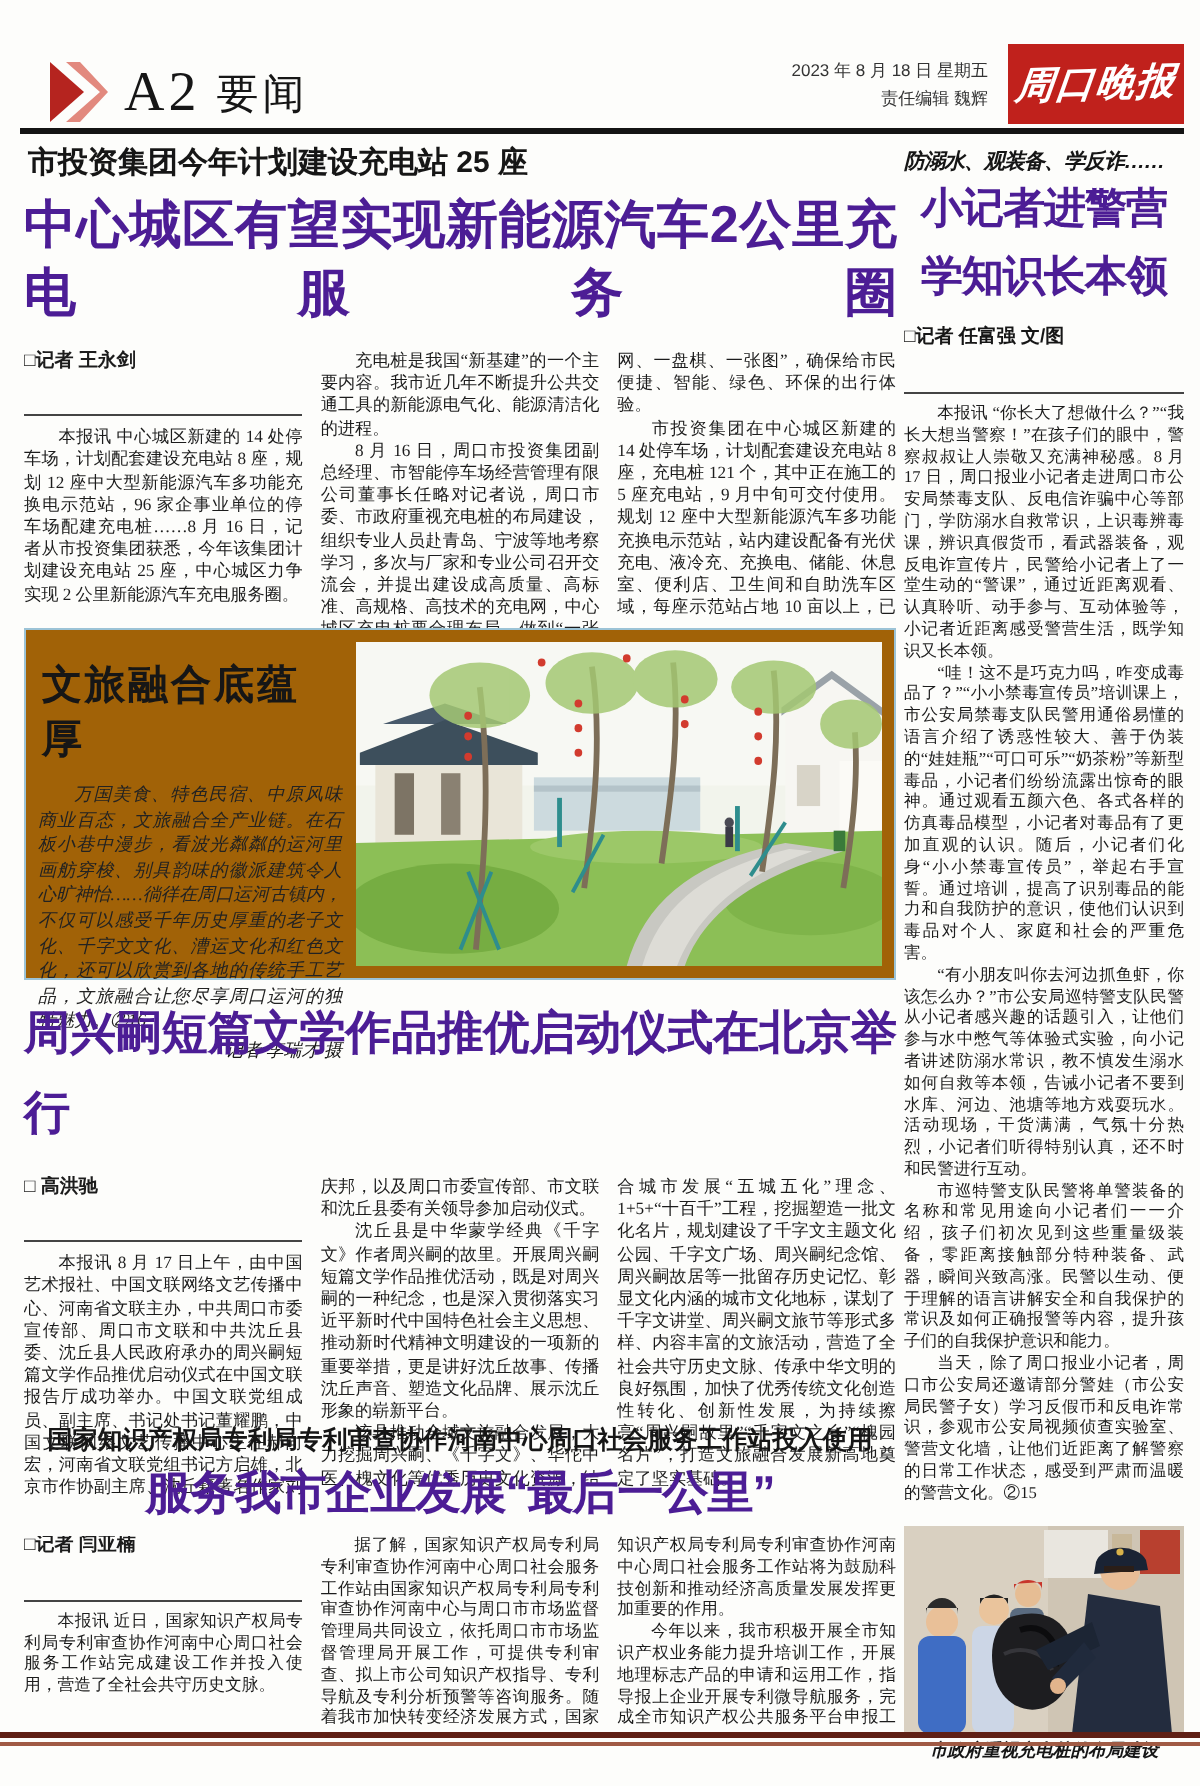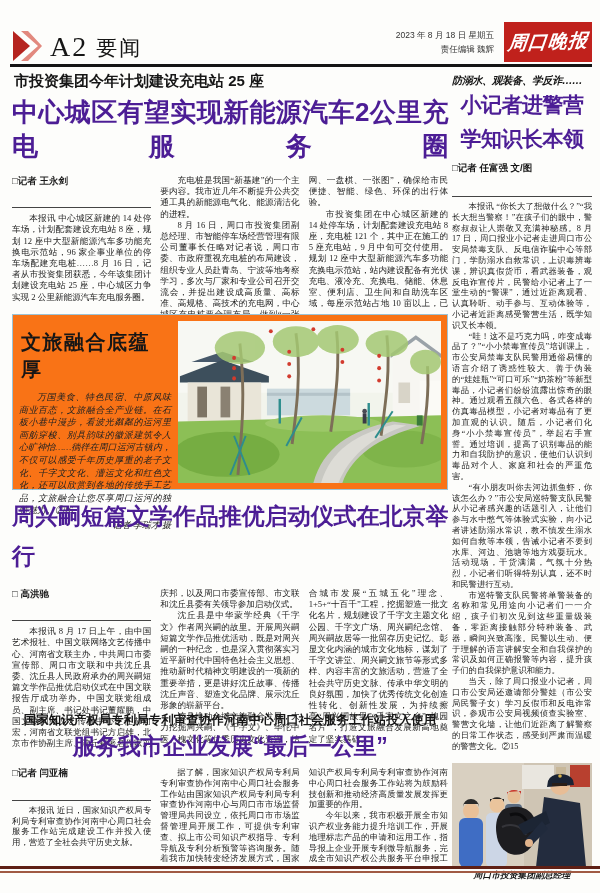--- a/index.html
+++ b/index.html
@@ -4,21 +4,21 @@
 <title>A2</title>
 <style>
   * { margin:0; padding:0; box-sizing:border-box; }
   html,body { background:#ffffff; }
   .page {
     position:relative; width:600px; height:893px; margin:0 auto;
     background:#fdfdfb; overflow:hidden; color:#161616;
     font-family:"Liberation Serif", serif;
   }
   
-  .hdr { position:absolute; top:16px; left:12px; right:8px; height:46px;
+  .hdr { position:absolute; top:16px; left:24px; right:8px; height:46px;
          display:flex; justify-content:space-between; align-items:flex-end; }
   .hdr-left { display:flex; align-items:flex-end; gap:8px; }
   .chev { width:30px; height:32px; display:block; }
   .sec-no { font-family:"Liberation Serif", serif; font-size:28px; letter-spacing:2px; line-height:30px; }
   .sec-name { font-family:"Liberation Sans", sans-serif; font-weight:400; font-size:21px; line-height:28px; letter-spacing:2px;text-align:center; }
   .hdr-right { display:flex; align-items:center; gap:10px;margin-left:24px; }
   .date-block { text-align:right; font-family:"Liberation Sans", sans-serif; font-size:8.5px; line-height:1.7; color:#333; }
   .logo { width:88px; height:40px; background:#c0211c; color:#fff; display:flex; align-items:center; justify-content:center; }
   .logo span { font-family:"DejaVu Serif", serif; font-style:italic; font-weight:bold; font-size:19px; letter-spacing:1px;
                transform:skewX(-8deg) rotate(-2deg); white-space:nowrap; }
@@ -32,21 +32,21 @@
   .body3   { column-count:3; column-gap:9px; text-align:justify; overflow:hidden;
              font-size:8.6px; line-height:11.2px; color:#1c1c1c; }
   .para    { text-indent:2em; margin:0; }
   
   .lead { position:absolute; top:72px; left:12px; width:436px; height:240px; }
   .lead .kicker { font-size:15px; margin:0 0 4px 2px; }
   .lead .bighead { font-size:26px; line-height:34px; margin-bottom:12px; }
   .lead .body3 { height:148px; }
   
   .feature { position:absolute; top:314px; left:12px; width:436px; height:176px;
-             border:1.5px solid #9cc3d6; background:#f97316; display:flex; padding:6px; gap:7px; }
+             border:1.5px solid #9cc3d6; background:#a16207; display:flex; padding:6px; gap:7px; }
   .f-text { width:152px; flex:none; }
   .f-text h2 { font-family:"Liberation Sans", sans-serif; font-weight:900; font-size:20px;
                letter-spacing:1.5px; margin:8px 0 8px 2px; }
   .script { font-style:italic; font-size:9px; line-height:12.6px; text-align:justify;
             text-indent:2em; color:#222; }
   .credit { text-align:right; font-style:italic; font-size:9px; margin-top:2px; }
   .f-photo { flex:1; }
   .f-photo svg { width:100%; height:100%; display:block; }
   
   .launch { position:absolute; top:496px; left:12px; width:436px; height:210px; }
@@ -252,21 +252,21 @@
         <path d="M92,34 L128,40 L134,104 L84,104 Z" fill="#232c3e"></path>
         <path d="M94,48 L66,62 L72,72 L98,60 Z" fill="#1c2534"></path>
         <circle cx="108" cy="22" r="10" fill="#e8bd96"></circle>
         <path d="M96,18 A13,9 0 0 1 121,17 L122,22 L95,24 Z" fill="#1a2334"></path>
         <circle cx="108" cy="13" r="1.8" fill="#d8b24a"></circle>
         <rect x="100" y="20" width="15" height="3" fill="#2a1e18"></rect>
         <path d="M90,58 L74,76 L80,82 L96,66 Z" fill="#202a3c"></path>
         <circle cx="77" cy="80" r="4" fill="#e2b48c"></circle>
       </svg>
     </div>
-    <div class="caption">周口市投资集团副总经理</div>
+    <div class="caption">市政府重视充电桩的布局建设</div>
   </section>
 
   <div class="foot-rule">
     <div class="r1"></div>
     <div class="r2"></div>
   </div>
 
 </div>
 
 </body></html>

